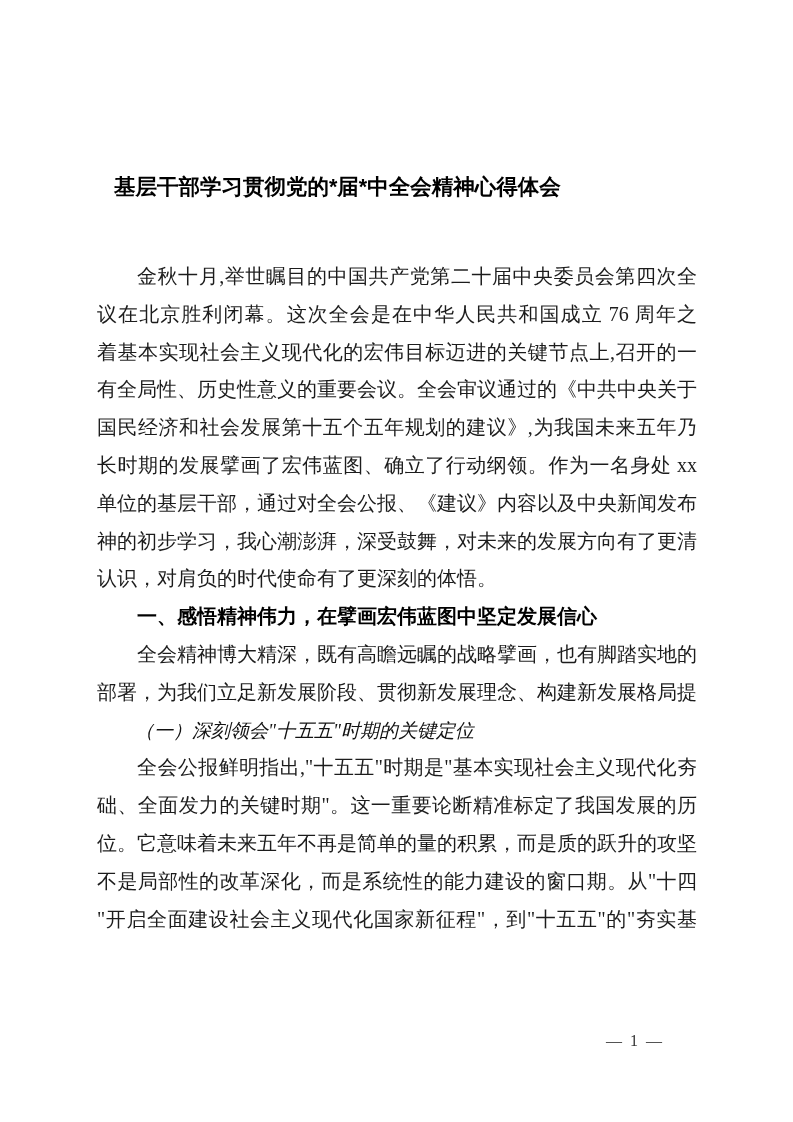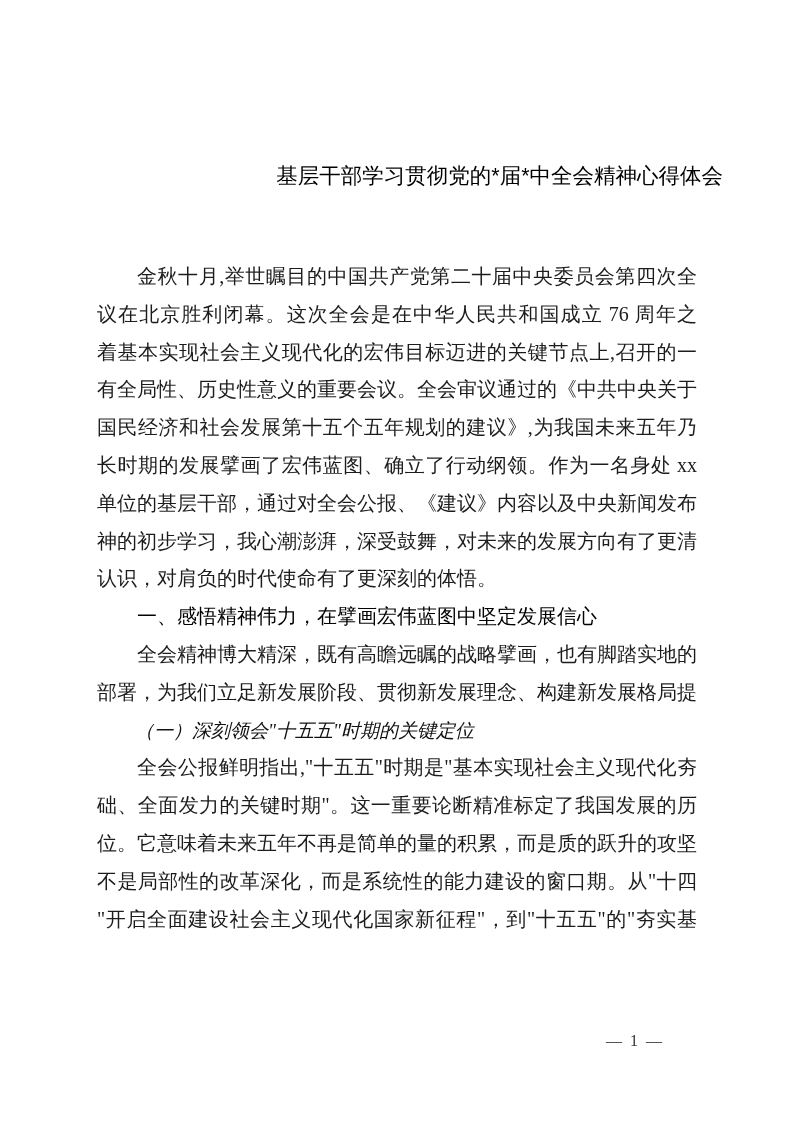--- a/index.html
+++ b/index.html
@@ -13,29 +13,28 @@
     height: 1122px;
     background: #ffffff;
     overflow: hidden;
     font-family: "Liberation Serif", "DejaVu Serif", serif;
     color: #1c1c1c;
   }
   .doc-title {
     position: absolute;
     left: 103px;
     top: 161px;
-    margin: 0;
+    margin: 11px;
     width: 620px;
     font-family: "Liberation Sans", "DejaVu Sans", sans-serif;
     font-size: 21.5px;
-    font-weight: normal;
+    font-weight: bold;
     color: #000000;
     letter-spacing: 0px;
     white-space: nowrap;
-    text-align: right;
   }
   .doc-body {
     position: absolute;
     left: 97px;
     top: 258px;
     width: 600px;
   }
   .line {
     height: 37.8px;
     line-height: 37.8px;
@@ -49,21 +48,21 @@
   }
   .left {
     text-align: right;
     text-align-last: left;
   }
   .indent {
     text-indent: 2em;
   }
   .heading-1 {
     font-family: "Liberation Sans", "DejaVu Sans", sans-serif;
-    font-weight: normal;
+    font-weight: bold;
     color: #000000;
     font-size: 20px;
   }
   .heading-2 {
     font-family: "Liberation Serif", "DejaVu Serif", serif;
     font-style: italic;
     font-size: 19px;
     color: #111111;
   }
   .page-number {

